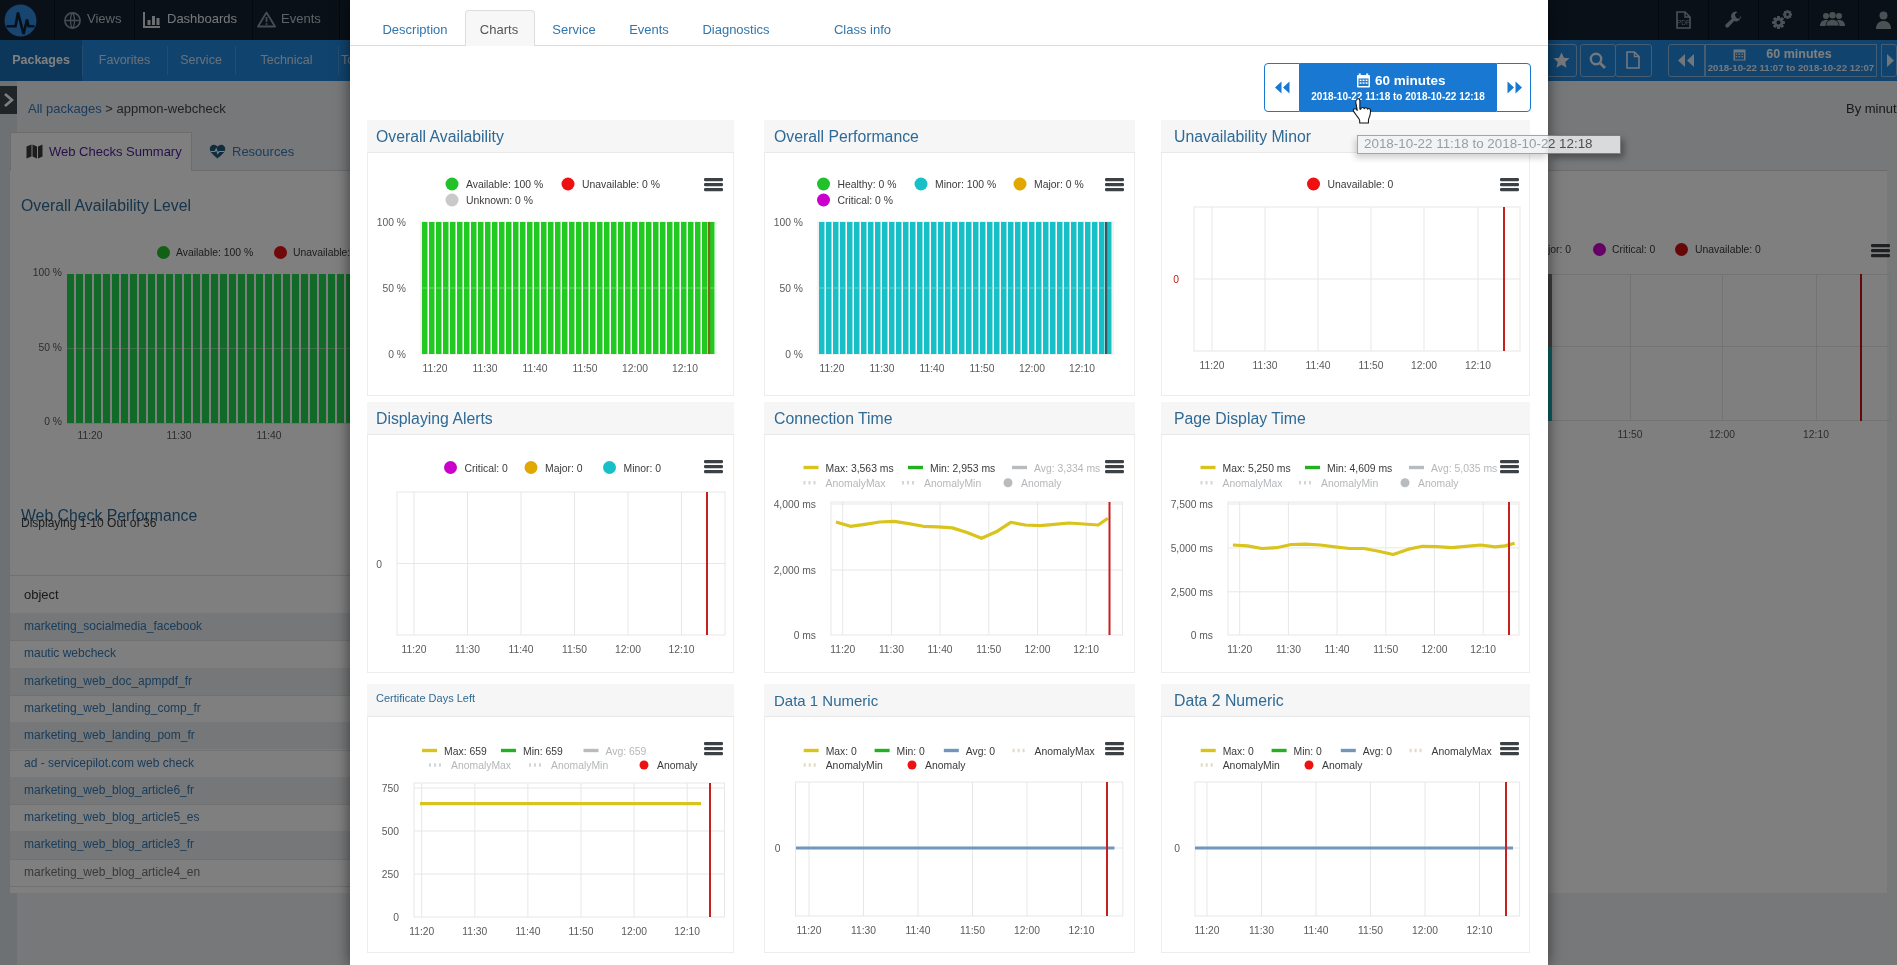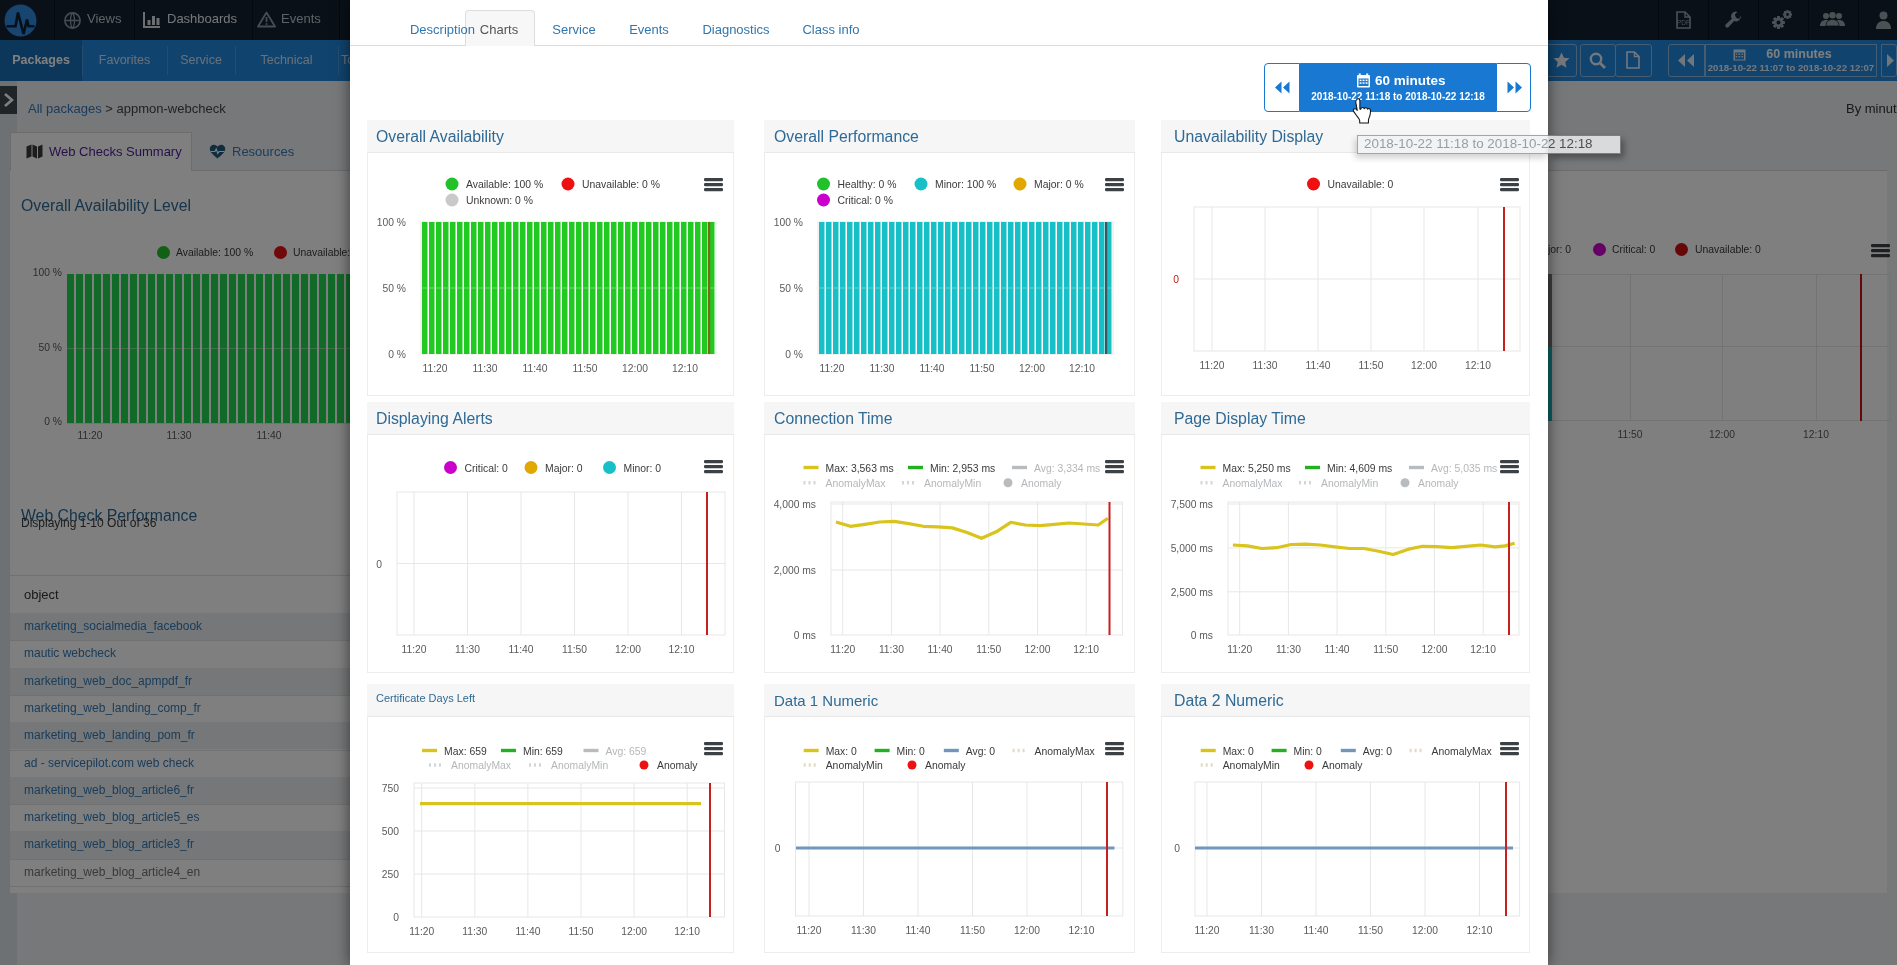--- a/index.html
+++ b/index.html
@@ -212,26 +212,26 @@
 <div class="a" style="left:10px;top:831.4px;width:1520px;height:1px;background:#e3e3e3"></div>
 <div class="a" style="left:10px;top:831.4px;width:1520px;height:27.3px;background:#eceff1"></div>
 <div class="a" style="left:24px;top:837.4px;font-size:12px;color:#337ab7">marketing_web_blog_article3_fr</div>
 <div class="a" style="left:10px;top:858.7px;width:1520px;height:1px;background:#e3e3e3"></div>
 <div class="a" style="left:24px;top:864.7px;font-size:12px;color:#737373">marketing_web_blog_article4_en</div>
 <div class="a" style="left:10px;top:886.0px;width:1520px;height:1px;background:#e3e3e3"></div>
 <div class="a" style="left:0;top:0;width:1897px;height:965px;background:rgba(0,0,0,0.5)"></div>
 <div class="a" style="left:350px;top:0;width:1198px;height:965px;background:#fff;box-shadow:0 0 14px rgba(0,0,0,0.55)"></div>
 <div class="a" style="left:350px;top:45px;width:1198px;height:1px;background:#ddd"></div>
 <div class="a" style="left:465px;top:10px;width:70px;height:36px;background:#f7f7f7;border:1px solid #ddd;border-bottom:none;border-radius:4px 4px 0 0"></div>
-<div class="a" style="left:355px;top:22px;width:120px;text-align:right;font-size:13px;color:#3176ad">Description</div>
+<div class="a" style="left:355px;top:22px;width:120px;text-align:center;font-size:13px;color:#3176ad">Description</div>
 <div class="a" style="left:439px;top:22px;width:120px;text-align:center;font-size:13px;color:#555">Charts</div>
 <div class="a" style="left:514px;top:22px;width:120px;text-align:center;font-size:13px;color:#3176ad">Service</div>
 <div class="a" style="left:589px;top:22px;width:120px;text-align:center;font-size:13px;color:#3176ad">Events</div>
 <div class="a" style="left:676px;top:22px;width:120px;text-align:center;font-size:13px;color:#3176ad">Diagnostics</div>
-<div class="a" style="left:771px;top:22px;width:120px;text-align:center;font-size:13px;color:#3176ad">Class info</div>
+<div class="a" style="left:771px;top:22px;width:120px;text-align:right;font-size:13px;color:#3176ad">Class info</div>
 <div class="a" style="left:1264px;top:63px;width:36px;height:49px;background:#fff;border:1px solid #1878d2;border-radius:4px 0 0 4px"></div>
 <div class="a" style="left:1300px;top:63px;width:196px;height:49px;background:#1878d2"></div>
 <div class="a" style="left:1496px;top:63px;width:35px;height:49px;background:#fff;border:1px solid #1878d2;border-radius:0 4px 4px 0"></div>
 <svg class="a" style="left:1274px;top:81px" width="17" height="13" fill="#1878d2">
 <path d="M7.5 0.5L1 6.5l6.5 6zM15.5 0.5L9 6.5l6.5 6z"></path>
   </svg>
 <svg class="a" style="left:1506px;top:81px" width="17" height="13" fill="#1878d2">
 <path d="M1.5 0.5l6.5 6-6.5 6zM9.5 0.5l6.5 6-6.5 6z"></path>
   </svg>
 <svg class="a" style="left:1356px;top:73px" width="15" height="15">
@@ -385,21 +385,21 @@
     <circle cx="256" cy="31" r="6.5" fill="#e0a800"></circle>
     <text x="270" y="35" font-size="10.4" fill="#3a3a3a" text-anchor="start" font-weight="normal">Major: 0 %</text>
     <circle cx="59.5" cy="47" r="6.5" fill="#cc00cc"></circle>
     <text x="73.5" y="51" font-size="10.4" fill="#3a3a3a" text-anchor="start" font-weight="normal">Critical: 0 %</text>
     <rect x="341" y="25" width="19" height="3.2" rx="1.2" fill="#3c4146"></rect>
     <rect x="341" y="30" width="19" height="3.2" rx="1.2" fill="#3c4146"></rect>
     <rect x="341" y="35" width="19" height="3.2" rx="1.2" fill="#3c4146"></rect>
   </svg>
 <div class="panel" style="left:1161px;top:120px;width:369px;height:276px"></div>
 <div class="a" style="left:1161px;top:120px;width:369px;height:33px;background:#f6f6f6;border-bottom:1px solid #e8e8e8"></div>
-<div class="a" style="left:1174px;top:128px;font-size:15.8px;color:#2e6a96">Unavailability Display</div>
+<div class="a" style="left:1174px;top:128px;font-size:15.8px;color:#2e6a96">Unavailability Minor</div>
 <svg class="a" style="left:1161px;top:153px" width="369" height="242" font-family="Liberation Sans, sans-serif">
     <rect x="33" y="54" width="326" height="144" fill="none" stroke="#e7e7e7" stroke-width="1"></rect>
     <line x1="51" y1="54" x2="51" y2="198" stroke="#e7e7e7" stroke-width="1"></line>
     <line x1="104" y1="54" x2="104" y2="198" stroke="#e7e7e7" stroke-width="1"></line>
     <line x1="157" y1="54" x2="157" y2="198" stroke="#e7e7e7" stroke-width="1"></line>
     <line x1="210" y1="54" x2="210" y2="198" stroke="#e7e7e7" stroke-width="1"></line>
     <line x1="263" y1="54" x2="263" y2="198" stroke="#e7e7e7" stroke-width="1"></line>
     <line x1="317" y1="54" x2="317" y2="198" stroke="#e7e7e7" stroke-width="1"></line>
     <line x1="33" y1="126" x2="359" y2="126" stroke="#e7e7e7" stroke-width="1"></line>
     <rect x="342" y="54" width="2" height="144" fill="#c82020"></rect>

